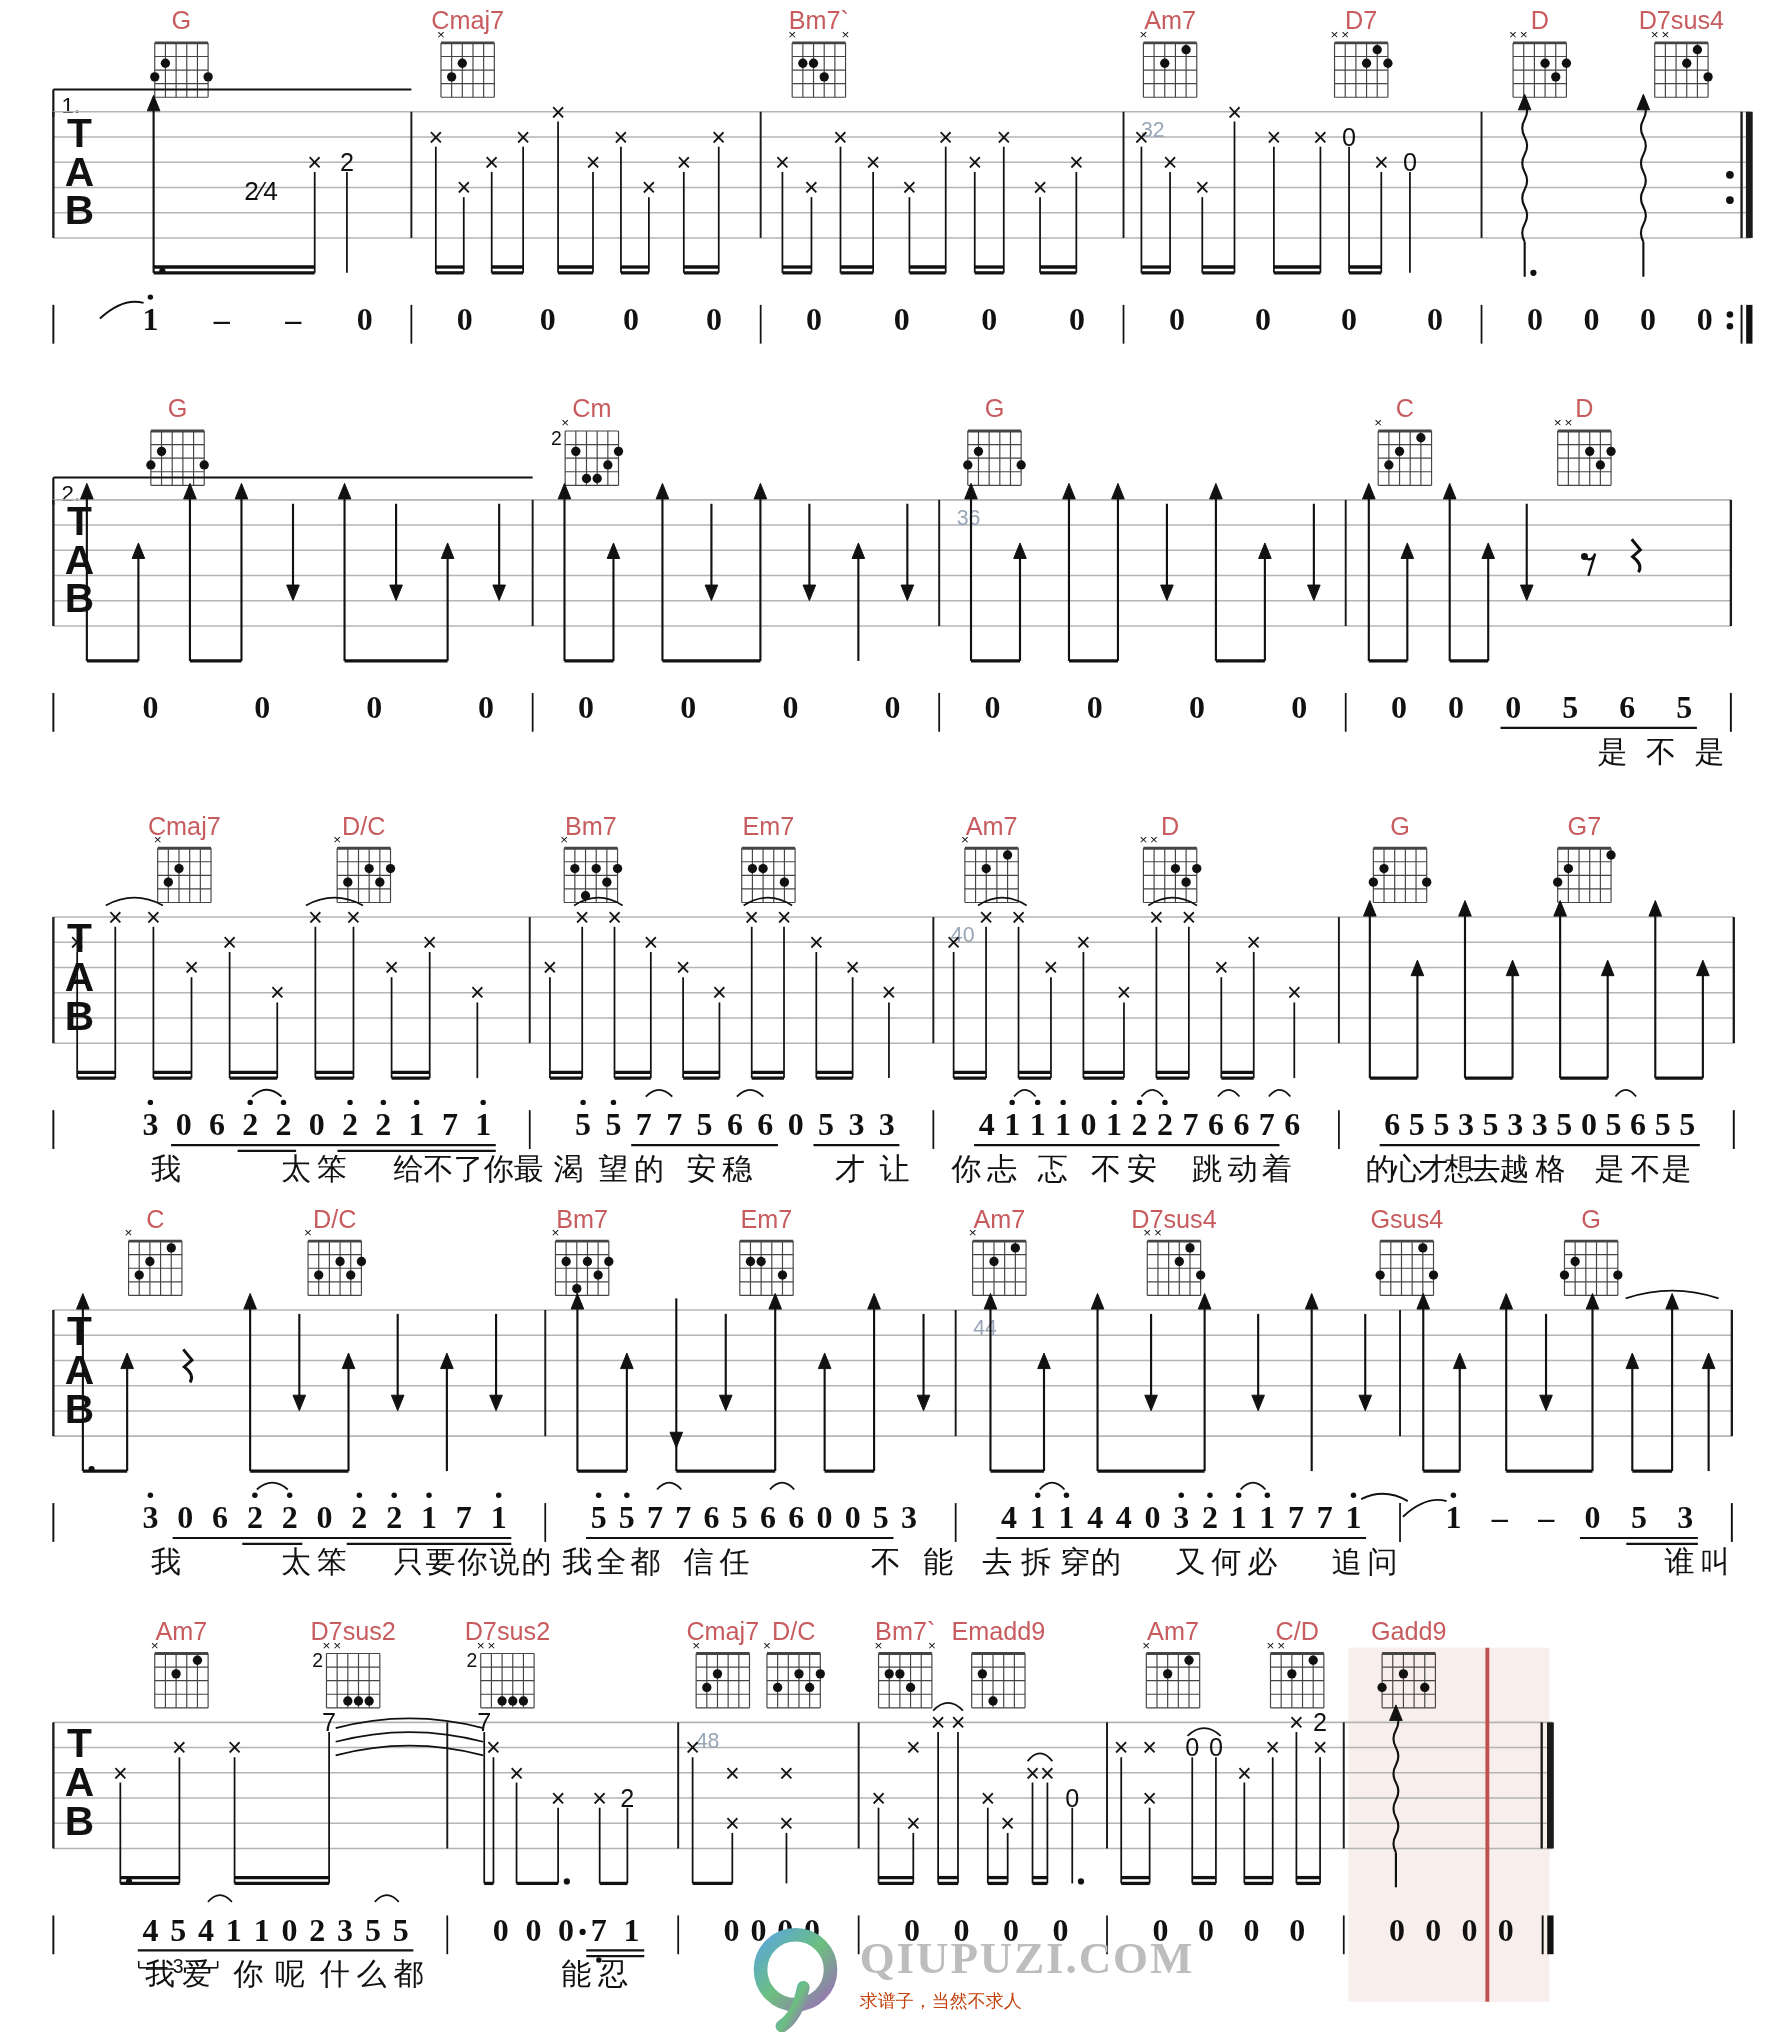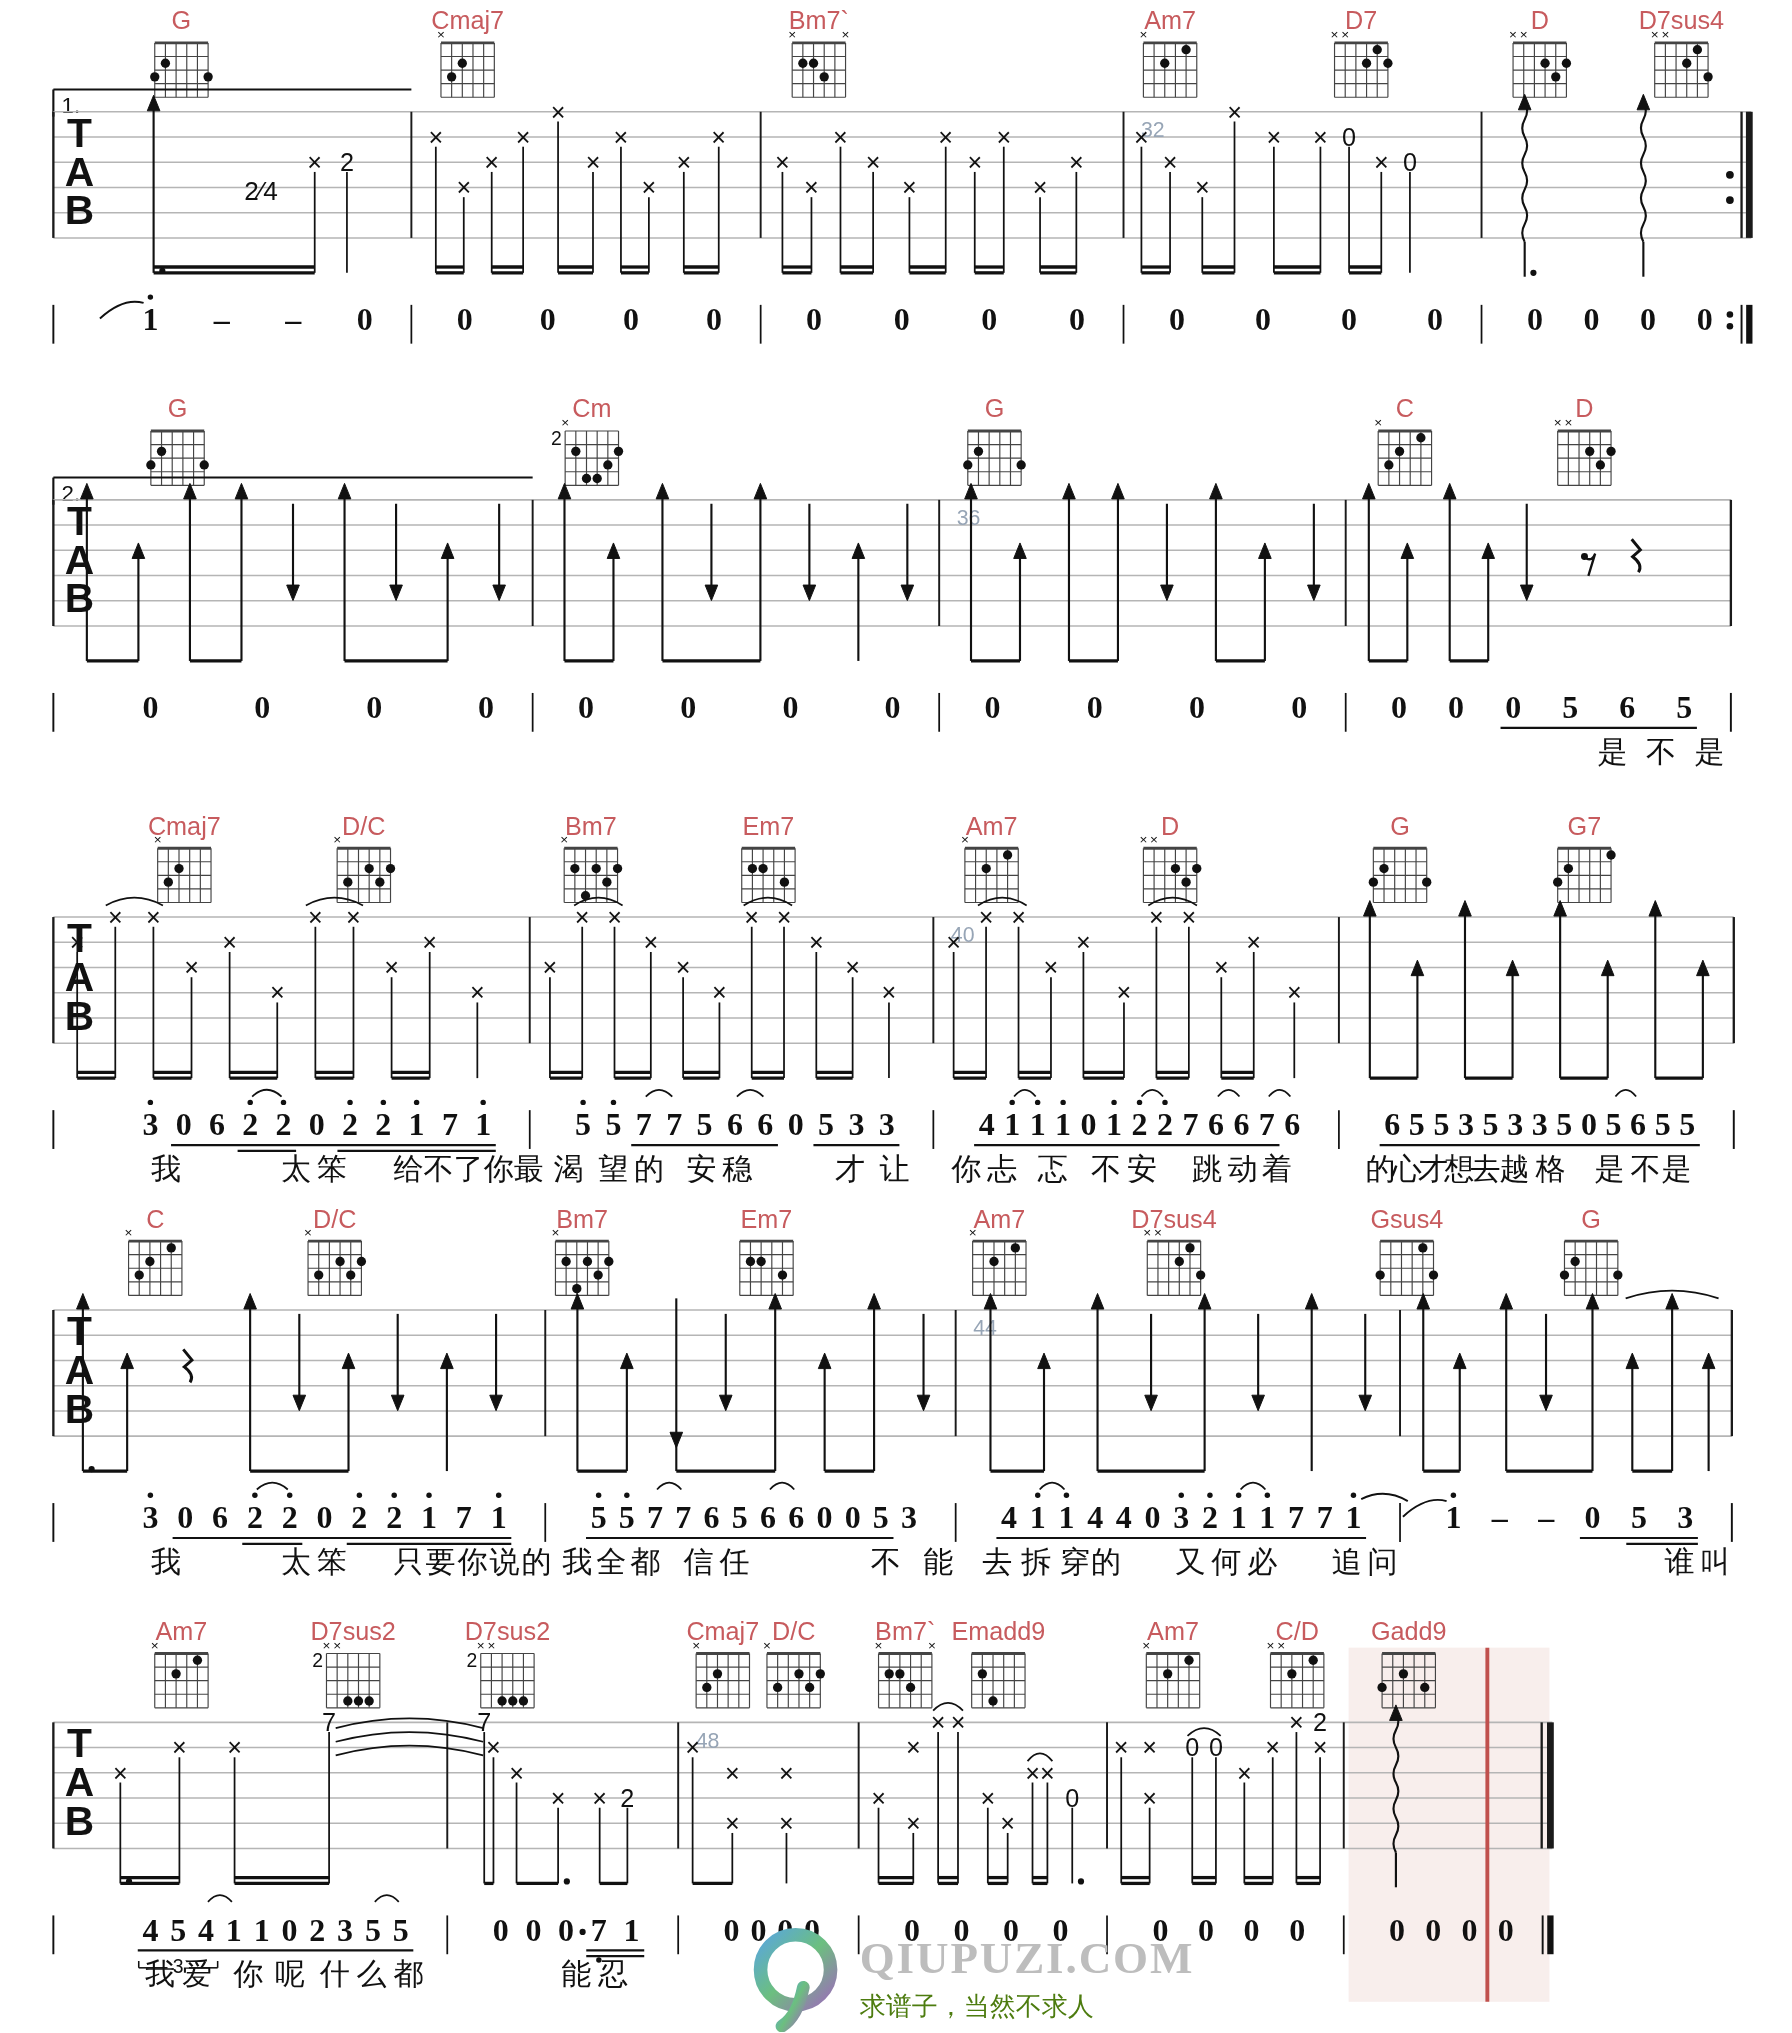--- a/index.html
+++ b/index.html
@@ -3,21 +3,21 @@
 <meta charset="utf-8">
 <style>
   html,body{margin:0;padding:0;background:#e9e9e9;}
   #app{position:relative;width:1792px;height:2034px;background:#ffffff;overflow:hidden;
        font-family:"Liberation Sans",sans-serif;}
   #score{position:absolute;left:0;top:0;}
   #watermark{position:absolute;display:flex;align-items:flex-start;gap:9.7px;pointer-events:none;}
   #wm-texts{display:flex;flex-direction:column;margin-top:13px;}
   #wm-brand{font-size:45px;font-weight:bold;color:#bdbdbd;letter-spacing:1.9px;line-height:1.0;
             font-family:"Liberation Serif",serif;}
-  #wm-slogan{font-size:26px;color:#4d7c0f;margin-top:7.8px;font-family:"Liberation Sans",sans-serif;}
+  #wm-slogan{font-size:18px;color:#c2410c;margin-top:7.8px;font-family:"Liberation Sans",sans-serif;}
 </style>
 </head>
 <body>
 
 <div id="app">
   <div id="score"><svg width="1792" height="2034" viewBox="0 0 1847 2096">
         <rect x="0" y="0" width="1847" height="2096" fill="#ffffff"></rect>
         <rect x="1390" y="1698" width="207" height="365" fill="#f8eeec"></rect>
         <g>
           <g>

